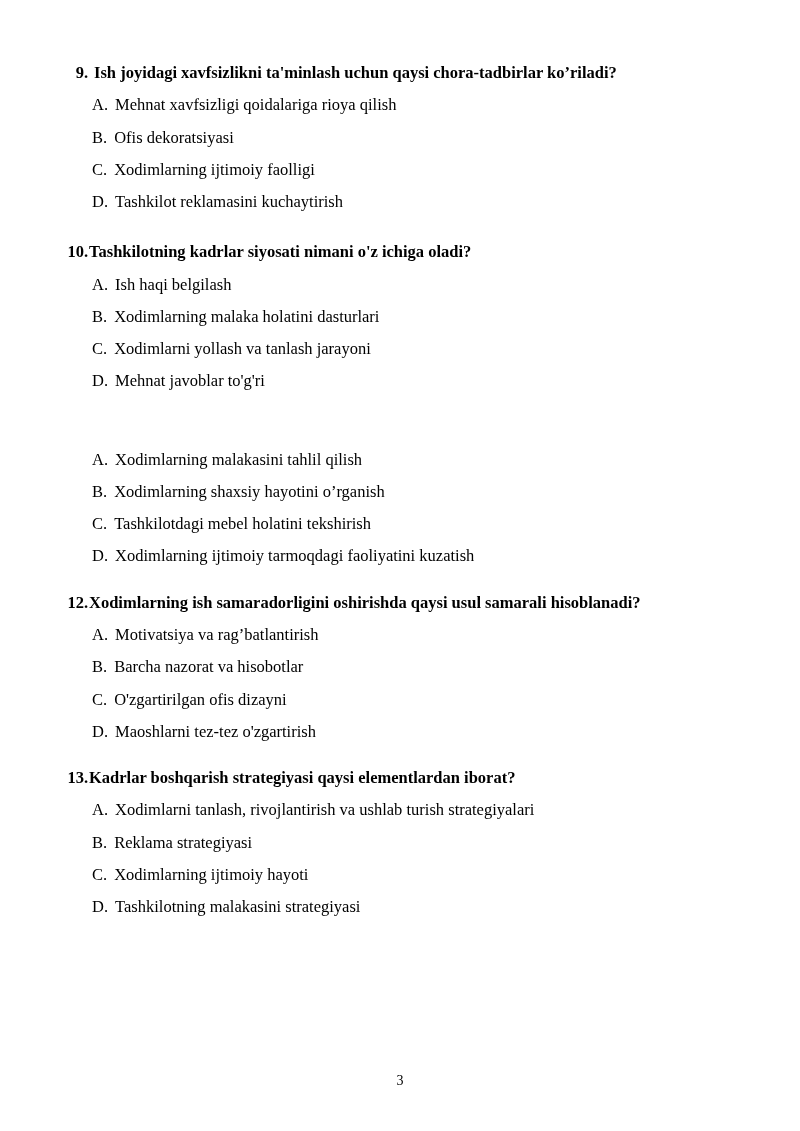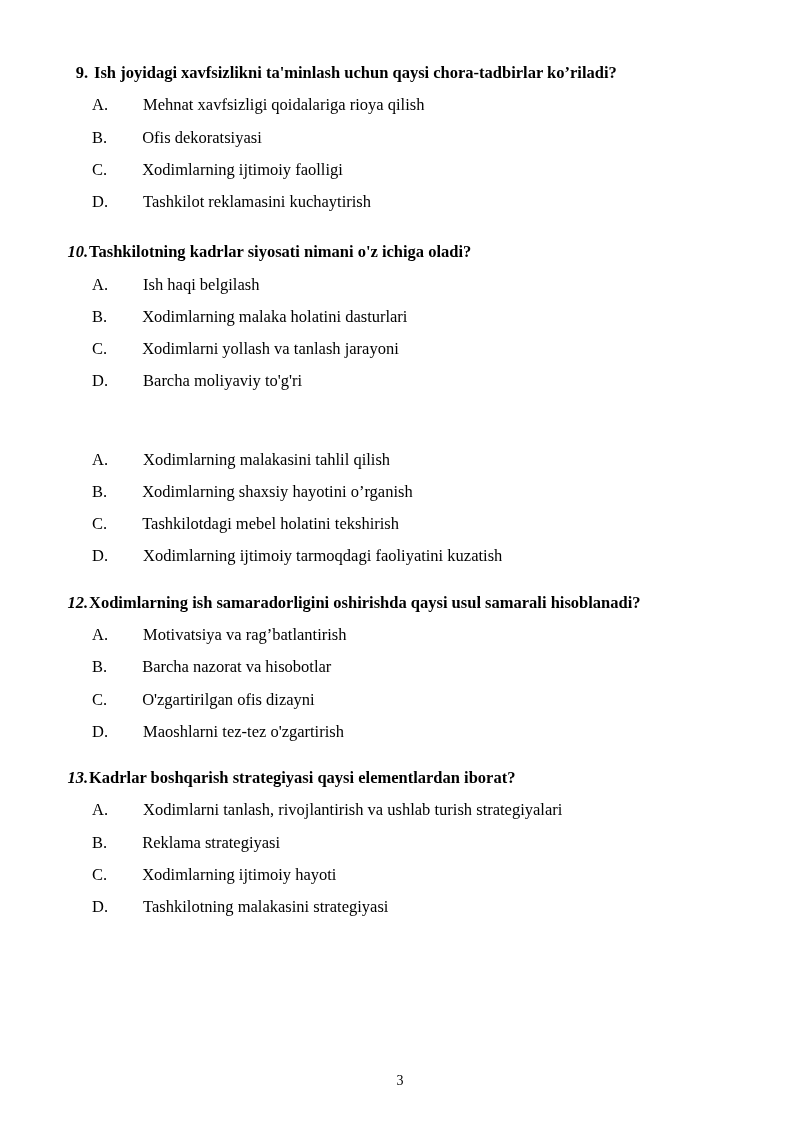--- a/index.html
+++ b/index.html
@@ -35,21 +35,20 @@
   .q-num {
     display: inline-block;
     min-width: 26px;
     text-align: right;
     padding-right: 6px;
     flex: 0 0 auto;
   }
   .q-num.wide {
     min-width: 26px;
     padding-right: 1px;
-    font-style: italic;
   }
   .q-text {
     flex: 1 1 auto;
   }
   .options {
     margin: 0;
     padding: 0;
     list-style: none;
   }
   .option {
@@ -59,21 +58,20 @@
     line-height: 1.35;
     margin: 0 0 10px 0;
     padding-left: 30px;
   }
   .opt-letter {
     flex: 0 0 auto;
     padding-right: 7px;
   }
   .opt-text {
     flex: 1 1 auto;
-    margin-left: 28px;
   }
   .spacer-sm { height: 18px; }
   .spacer-md { height: 46px; }
   .spacer-xs { height: 14px; }
   .page-number {
     position: absolute;
     left: 0;
     right: 0;
     bottom: 42px;
     text-align: center;
@@ -126,21 +124,21 @@
       <li class="option">
         <span class="opt-letter">B.</span>
         <span class="opt-text">Xodimlarning malaka holatini dasturlari</span>
       </li>
       <li class="option">
         <span class="opt-letter">C.</span>
         <span class="opt-text">Xodimlarni yollash va tanlash jarayoni</span>
       </li>
       <li class="option">
         <span class="opt-letter">D.</span>
-        <span class="opt-text">Barcha moliyaviy to'g'ri</span>
+        <span class="opt-text">Mehnat javoblar to'g'ri</span>
       </li>
     </ul>
   </div>
 
   <div class="spacer-md"></div>
 
   <div class="question-block">
     <ul class="options">
       <li class="option">
         <span class="opt-letter">A.</span>

